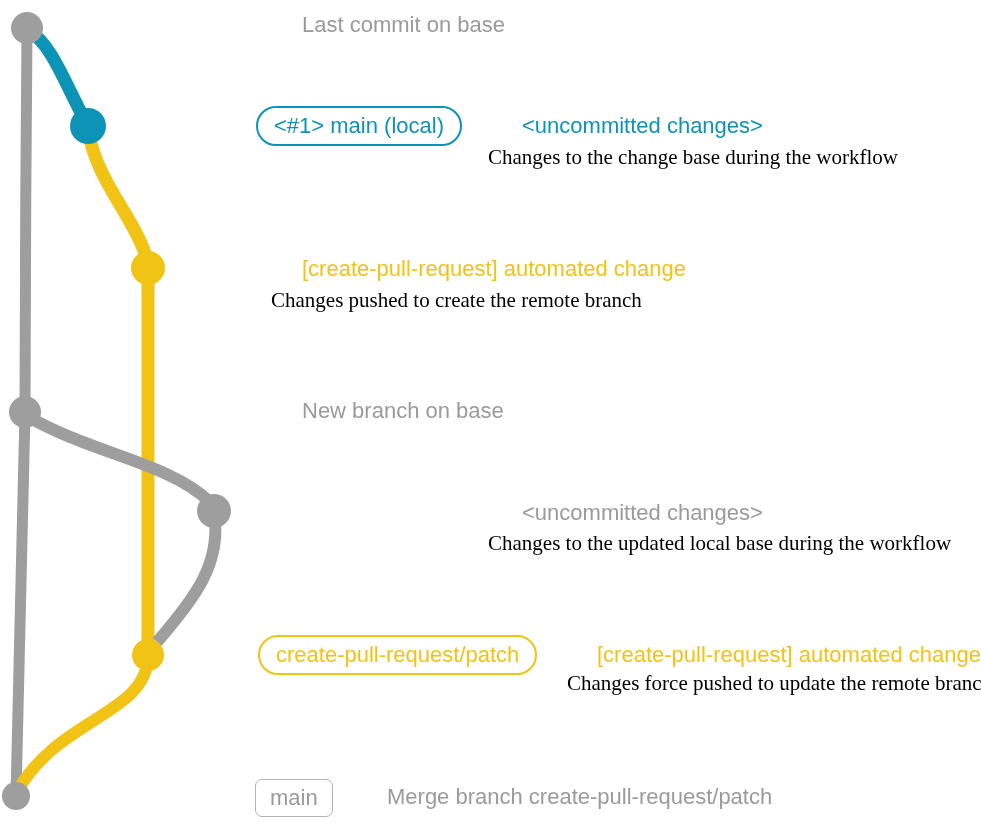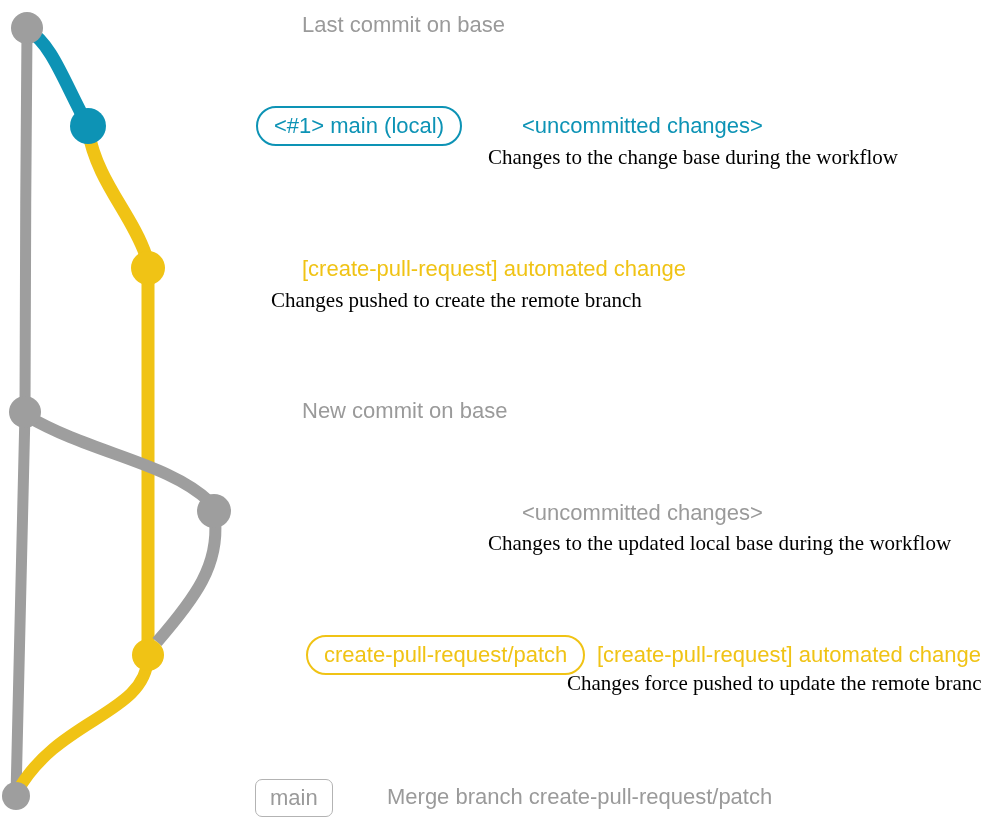--- a/index.html
+++ b/index.html
@@ -54,21 +54,21 @@
     height:40px;
     padding:0 16px;
     border-radius:20px;
     font-size:22px;
     white-space:nowrap;
     box-sizing:border-box;
     background:#ffffff;
   }
   .badge.blue{border:2px solid var(--blue);color:var(--blue);}
   .badge.gray{border:1.5px solid var(--gray-border);color:var(--gray-text);}
-  .badge.yellow{border:2px solid var(--yellow);color:var(--yellow);margin-left:48px;}
+  .badge.yellow{border:2px solid var(--yellow);color:var(--yellow);}
   .badge.small{height:38px;padding:4px 14px;border-radius:7px;}
 </style>
 </head>
 <body>
 
 <div class="canvas">
 
   <svg class="graph-svg" width="981" height="827" viewBox="0 0 981 827">
 
     <path class="stroke-gray" stroke-width="11" d="M27,30 C26,160 25,280 25,412 C23,545 20,670 16,795"></path>
@@ -90,21 +90,21 @@
 
   <div class="lbl gray" style="left:258px;top:13px;">Last commit on base</div>
 
   <div class="badge blue" style="left:256px;top:106px;">&lt;#1&gt; main (local)</div>
   <div class="lbl blue" style="left:478px;top:114px;">&lt;uncommitted changes&gt;</div>
   <div class="desc" style="left:488px;top:145px;">Changes to the change base during the workflow</div>
 
   <div class="lbl yellow" style="left:258px;top:257px;">[create-pull-request] automated change</div>
   <div class="desc" style="left:271px;top:288px;">Changes pushed to create the remote branch</div>
 
-  <div class="lbl gray" style="left:258px;top:399px;">New commit on base</div>
+  <div class="lbl gray" style="left:258px;top:399px;">New branch on base</div>
 
   <div class="lbl gray" style="left:478px;top:501px;">&lt;uncommitted changes&gt;</div>
   <div class="desc" style="left:488px;top:531px;">Changes to the updated local base during the workflow</div>
 
   <div class="badge yellow" style="left:258px;top:635px;">create-pull-request/patch</div>
   <div class="lbl yellow" style="left:553px;top:643px;">[create-pull-request] automated change</div>
   <div class="desc" style="left:567px;top:671px;">Changes force pushed to update the remote branch</div>
 
   <div class="badge gray small" style="left:255px;top:779px;">main</div>
   <div class="lbl gray" style="left:343px;top:785px;">Merge branch create-pull-request/patch</div>

